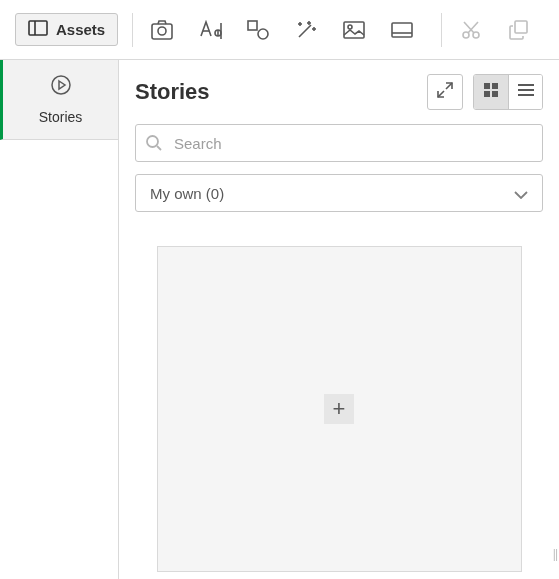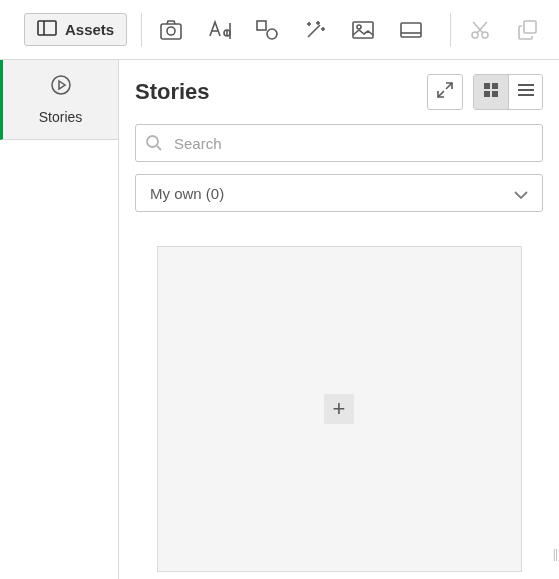--- a/index.html
+++ b/index.html
@@ -14,21 +14,21 @@
     position: relative;
   }
 
   
   .toolbar {
     height: 60px;
     display: flex;
     align-items: center;
     border-bottom: 1px solid #d9d9d9;
     background: #ffffff;
-    padding-left: 24px;
+    padding-left: 15px;
   }
   .assets-btn {
     display: flex;
     align-items: center;
     gap: 8px;
     border: 1px solid #c6c6c6;
     background: #f2f2f2;
     padding: 6px 12px;
     border-radius: 3px;
     font-size: 15px;

